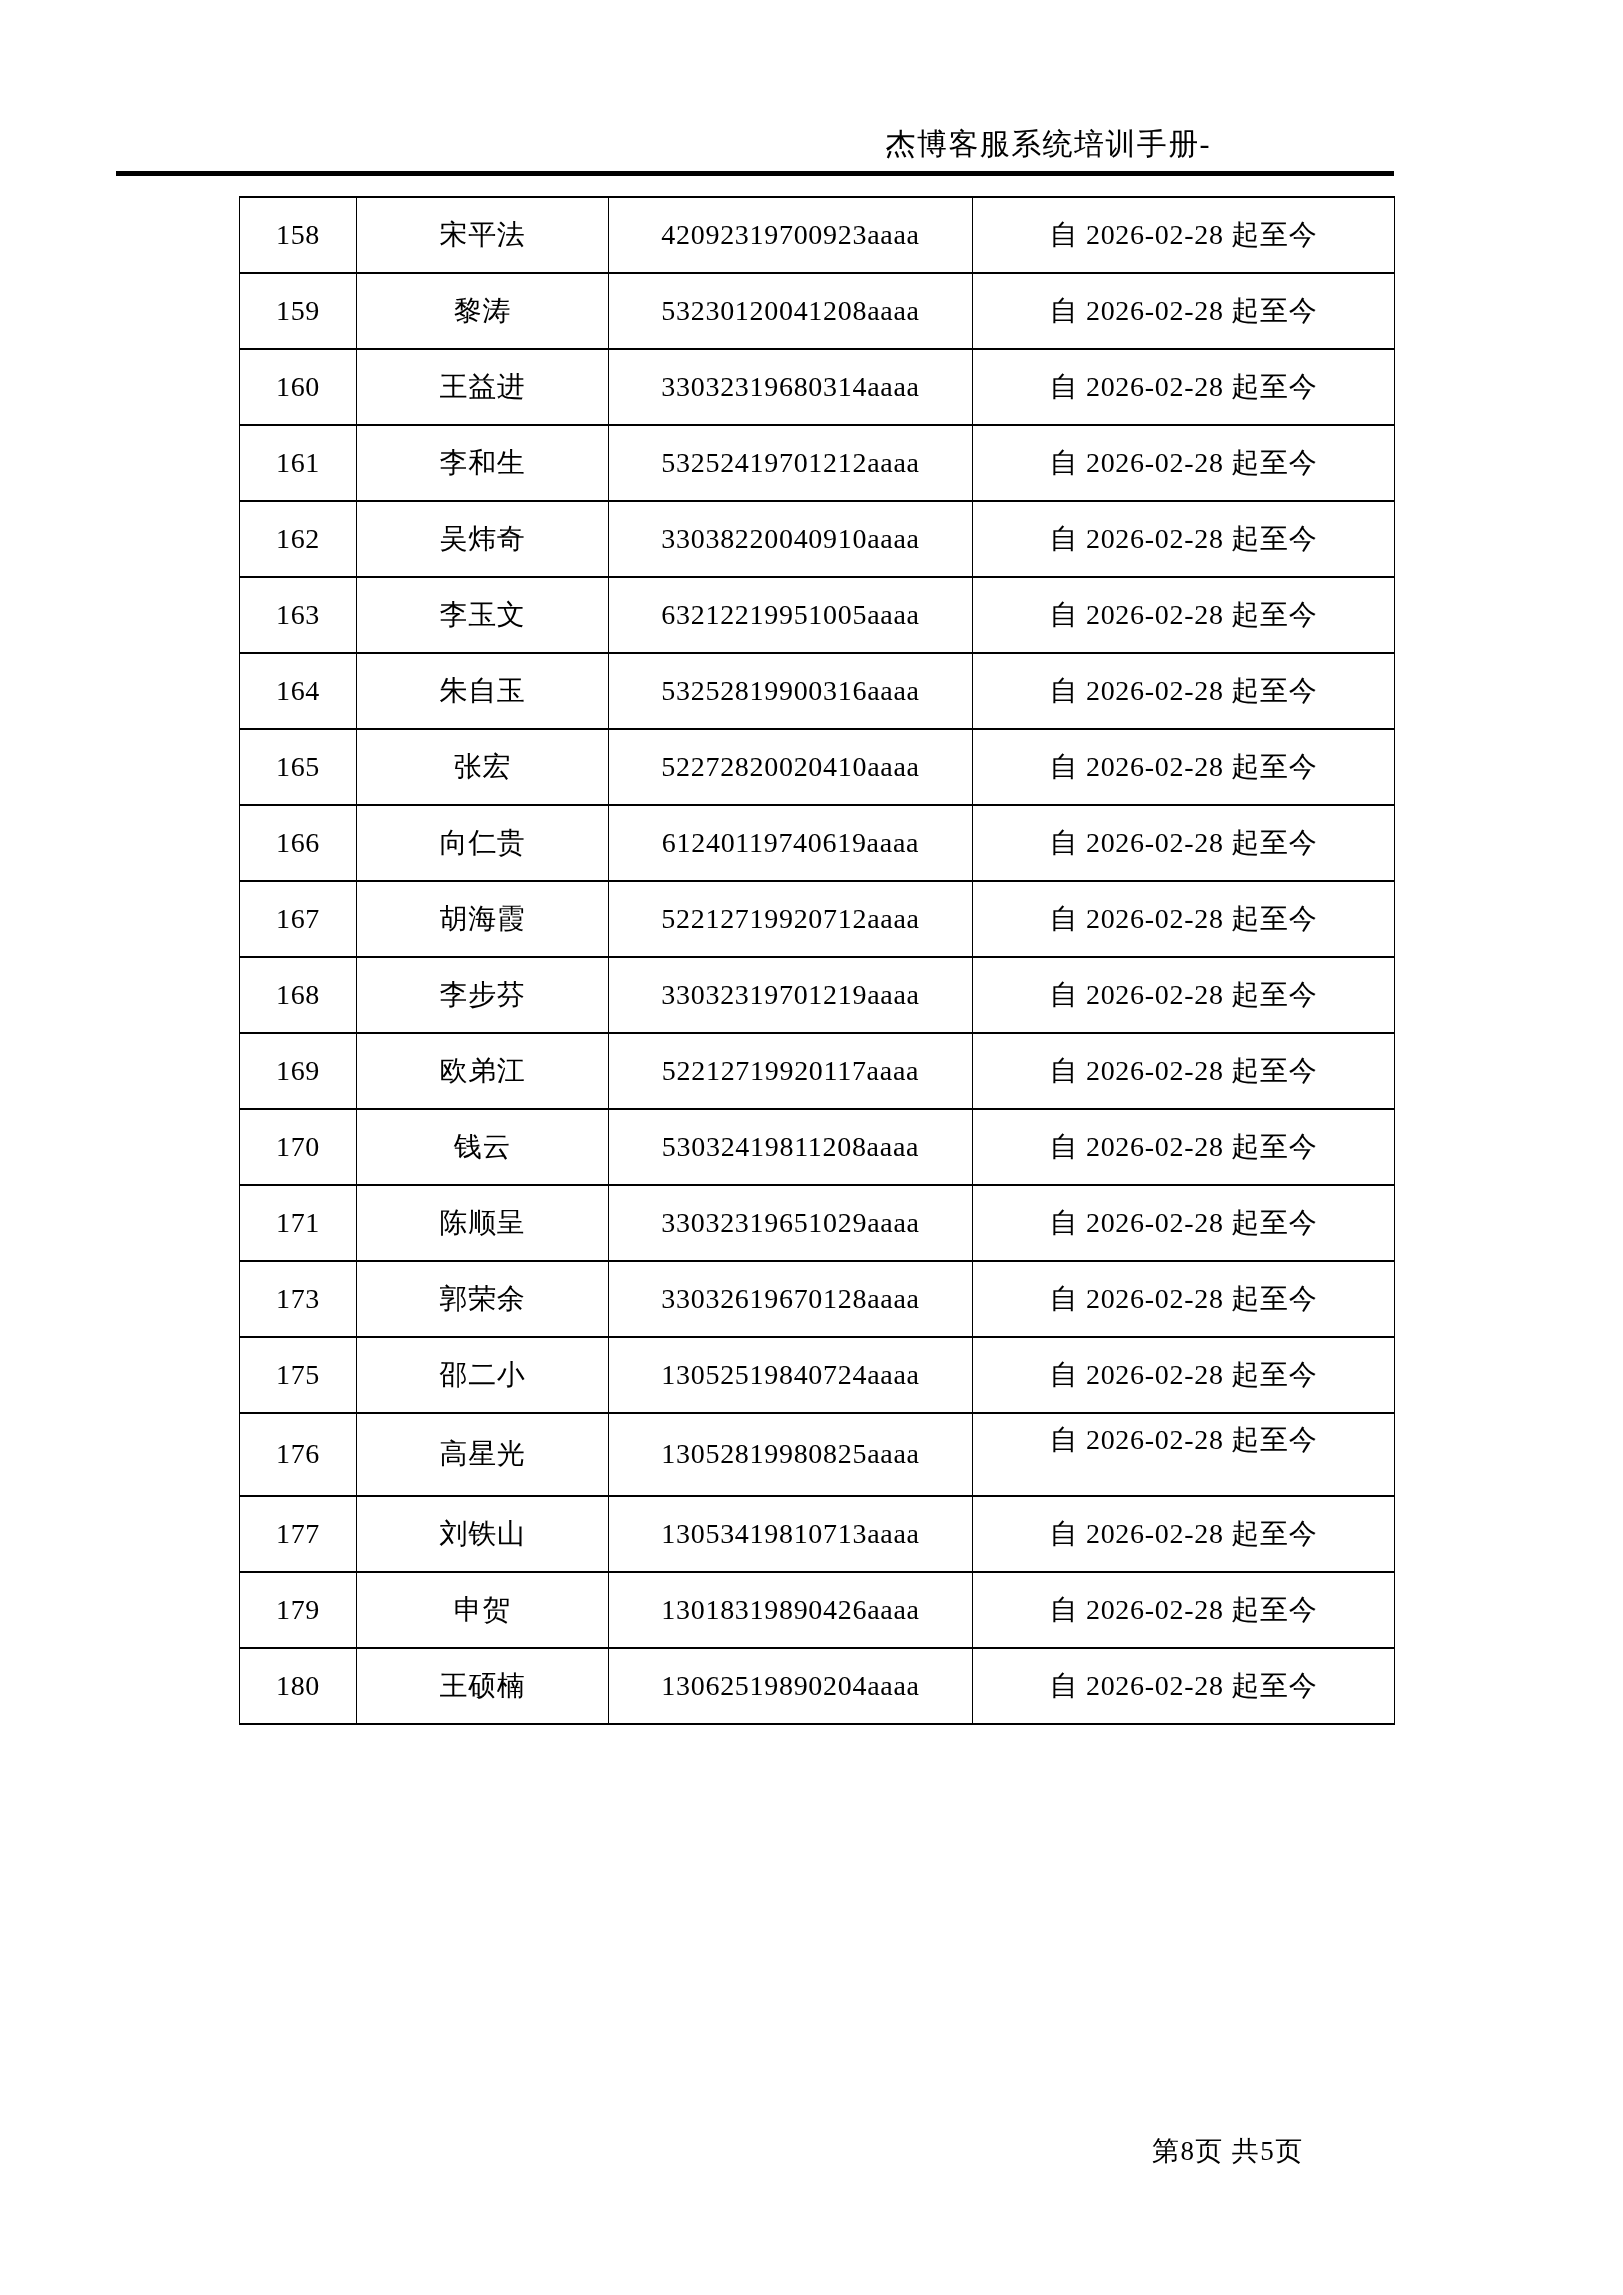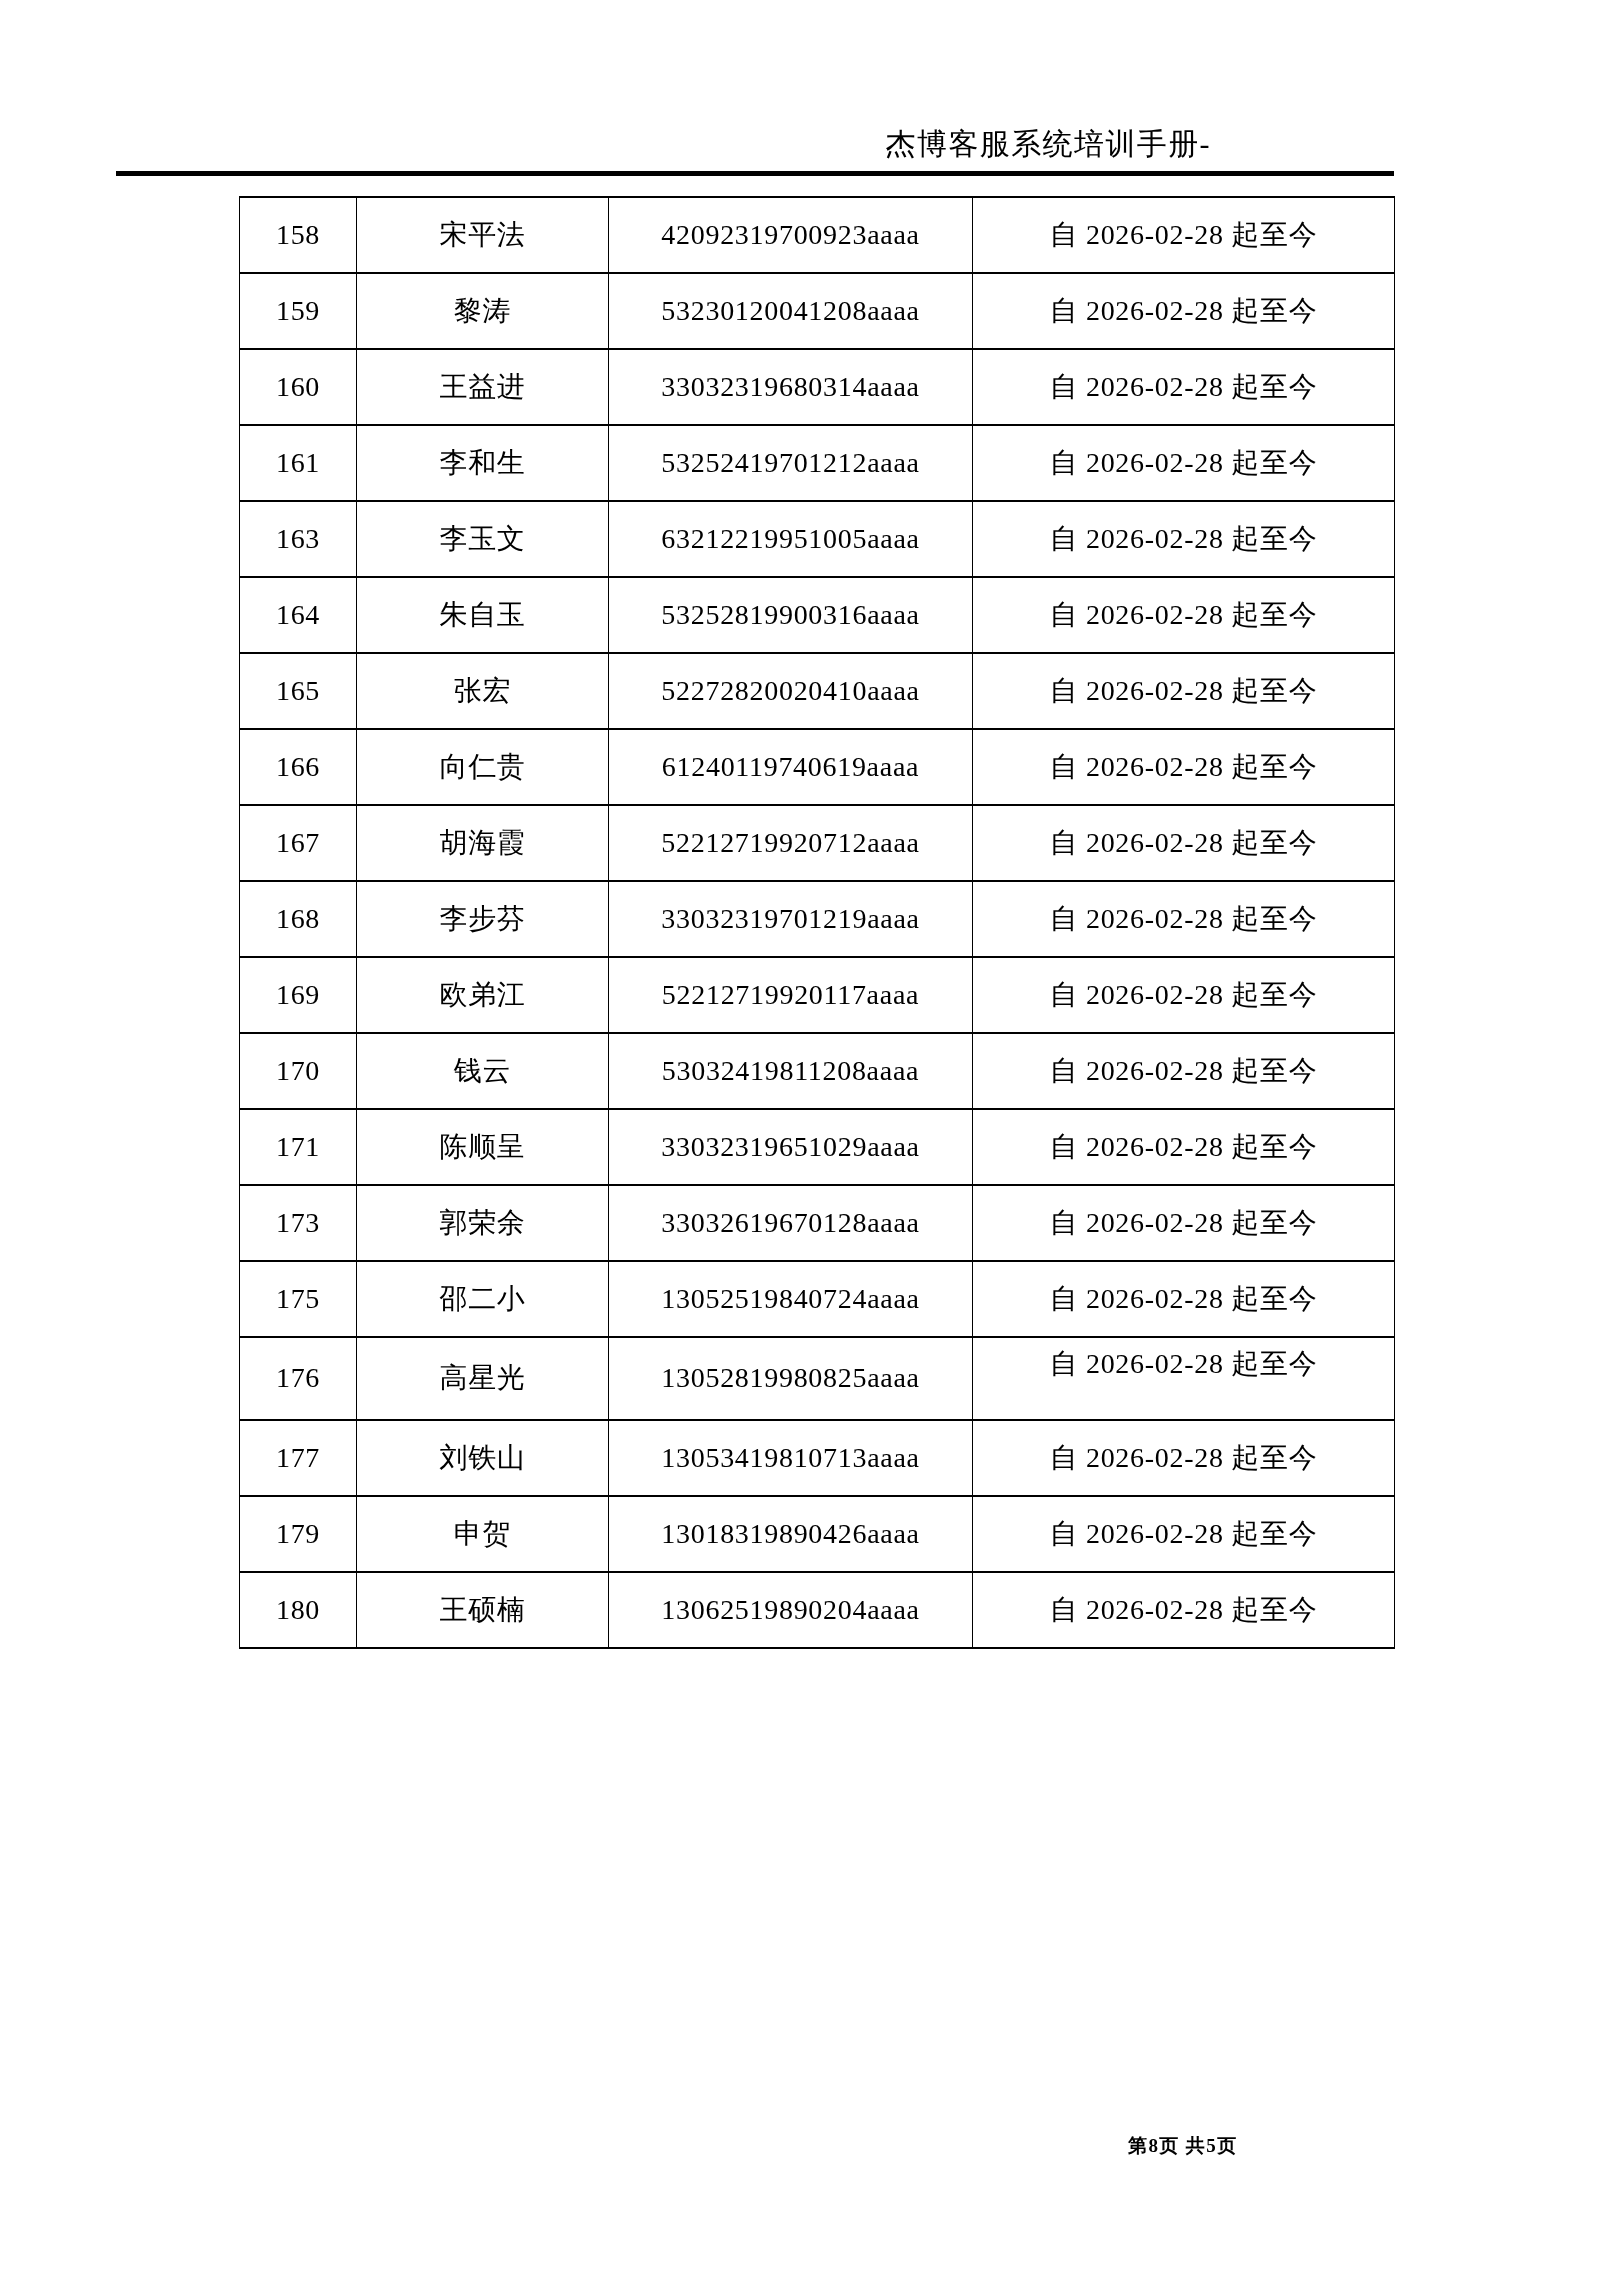--- a/index.html
+++ b/index.html
@@ -52,26 +52,25 @@
     letter-spacing: 0.7px;
     padding: 0;
     white-space: nowrap;
   }
   table.roster td.valign-top {
     vertical-align: top;
     padding-top: 6.8px;
   }
   .page-footer {
     position: absolute;
-    left: 1128px;
+    left: 1152px;
     top: 2133px;
-    font-size: 19px;
+    font-size: 27px;
     letter-spacing: 1.4px;
     white-space: nowrap;
-    font-weight: bold;
   }
   .stamp {
     position: absolute;
     left: 1580px;
     top: 1671px;
     width: 423px;
     height: 423px;
     border: 9.5px solid rgba(197, 39, 46, 0.85);
     border-radius: 50%;
   }
@@ -123,20 +122,26 @@
       <td>33032319680314aaaa</td>
       <td>自 2026-02-28 起至今</td>
     </tr>
         <tr>
       <td>161</td>
       <td>李和生</td>
       <td>53252419701212aaaa</td>
       <td>自 2026-02-28 起至今</td>
     </tr>
         <tr>
+      <td>162</td>
+      <td>吴炜奇</td>
+      <td>33038220040910aaaa</td>
+      <td>自 2026-02-28 起至今</td>
+    </tr>
+        <tr>
       <td>163</td>
       <td>李玉文</td>
       <td>63212219951005aaaa</td>
       <td>自 2026-02-28 起至今</td>
     </tr>
         <tr>
       <td>164</td>
       <td>朱自玉</td>
       <td>53252819900316aaaa</td>
       <td>自 2026-02-28 起至今</td>

